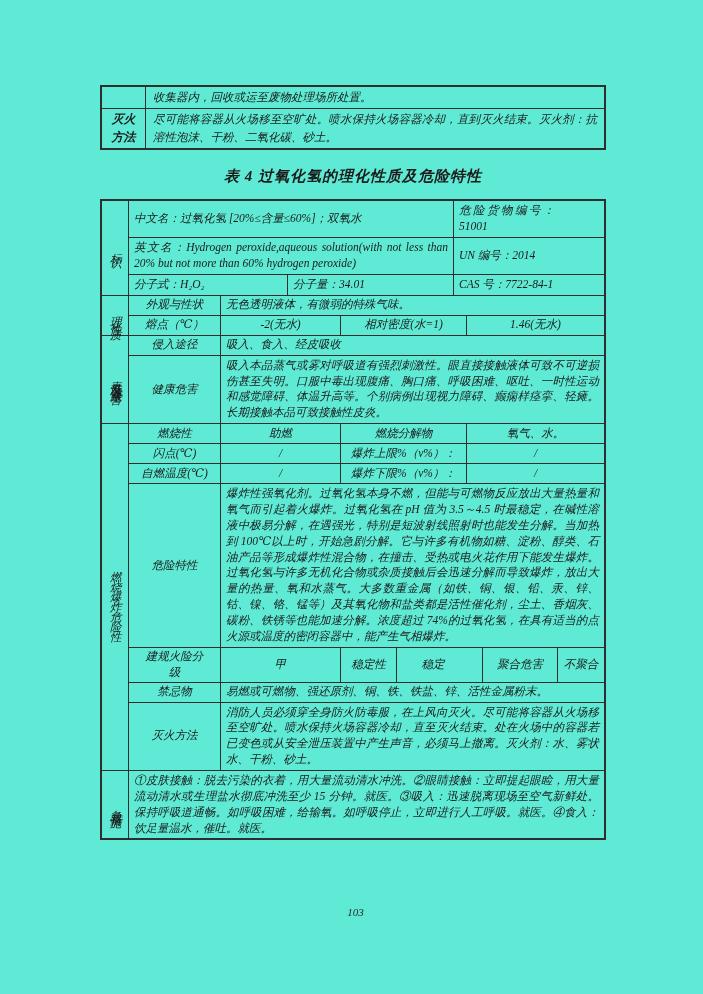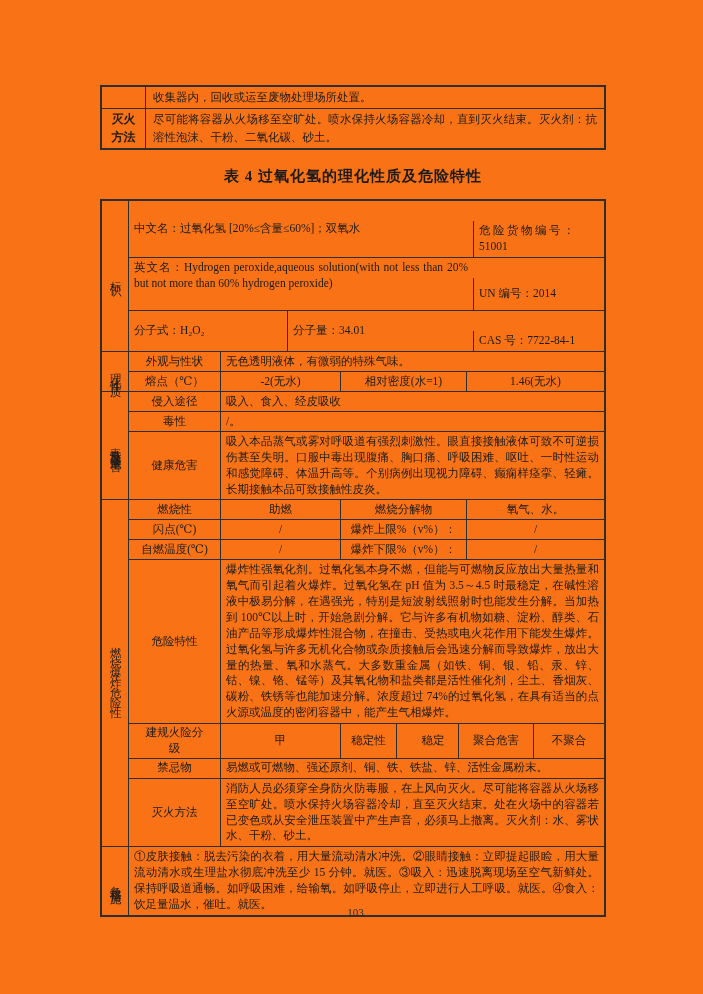--- a/index.html
+++ b/index.html
@@ -1,20 +1,21 @@
 <!DOCTYPE html>
 <html><head>
 <meta charset="utf-8">
 <style>
   * { margin:0; padding:0; box-sizing:border-box; }
   html,body { background:#ffffff; }
   .page {
-    position:relative; width:703px; height:994px; background:#f97316;
+    position:relative; width:703px; height:994px; background:#5eead4;
     font-family:"Liberation Serif","DejaVu Serif",serif; color:#1b1b1b;
     overflow:hidden;
+    font-style:italic;
   }
   .content { position:absolute; left:100px; top:85px; width:506px; }
 
   
   .prev-table { border:2px solid #2e2e2e; }
   .prev-row { display:flex; }
   .prev-row + .prev-row { border-top:1px solid #2e2e2e; }
   .prev-label-cell {
     width:44px; border-right:1px solid #2e2e2e; display:flex; align-items:center;
     justify-content:center; text-align:center; font-weight:bold; font-size:12px;
@@ -41,25 +42,25 @@
     font-size:11.5px; line-height:1.38; padding:1px 5px; min-height:19px;
     display:flex; align-items:center;
   }
   .row > .cell:not(:first-child) { border-left:1px solid #2e2e2e; }
   .c-center { justify-content:center; text-align:center; }
   .c-block { display:block; text-align:justify; padding-top:2px; padding-bottom:2px; }
   .w-label { width:91px; flex-shrink:0; }
   .w-v1 { width:120px; flex-shrink:0; }
   .w-l2 { width:126px; flex-shrink:0; }
   .grow { flex:1; min-width:0; }
-  .w-idright { width:131px; flex-shrink:0;margin-top:20px; }
+  .w-idright { width:151px; flex-shrink:0; }
   .w-formula { width:158px; flex-shrink:0; }
   .w-fc2 { width:56px; flex-shrink:0; }
   .w-fc3 { width:62px; flex-shrink:0;padding-left:16px; }
-  .w-fc4 { width:75px; flex-shrink:0; }
+  .w-fc4 { width:75px; flex-shrink:0;margin-left:24px; }
   .h-id1 { min-height:36px; }
   .h-id2 { min-height:32px; }
   .h-id3 { min-height:20px; }
   .h-fc  { min-height:30px; }
   .dg-label { letter-spacing:2.5px; display:block; }
   .fc-wrap { max-width:5.6em; display:inline-block; }
   .page-number { position:absolute; top:906px; left:4px; width:100%; text-align:center; font-size:11px; color:#2a2a2a; }
 </style>
 </head>
 <body>
@@ -127,24 +128,20 @@
       <div class="section">
         <div class="vcell">
           <div class="vtext ls2">毒性及健康危害</div>
         </div>
         <div class="sbody">
           <div class="row">
             <div class="cell w-label c-center">侵入途径</div>
             <div class="cell grow">吸入、食入、经皮吸收</div>
           </div>
           <div class="row">
-            <div class="cell w-label c-center">毒性</div>
-            <div class="cell grow">/。</div>
-          </div>
-          <div class="row">
             <div class="cell w-label c-center">健康危害</div>
             <div class="cell grow c-block">吸入本品蒸气或雾对呼吸道有强烈刺激性。眼直接接触液体可致不可逆损伤甚至失明。口服中毒出现腹痛、胸口痛、呼吸困难、呕吐、一时性运动和感觉障碍、体温升高等。个别病例出现视力障碍、癫痫样痉挛、轻瘫。长期接触本品可致接触性皮炎。</div>
           </div>
         </div>
       </div>
 
       <div class="section">
         <div class="vcell">
           <div class="vtext ls10">燃烧爆炸危险性</div>
         </div>

